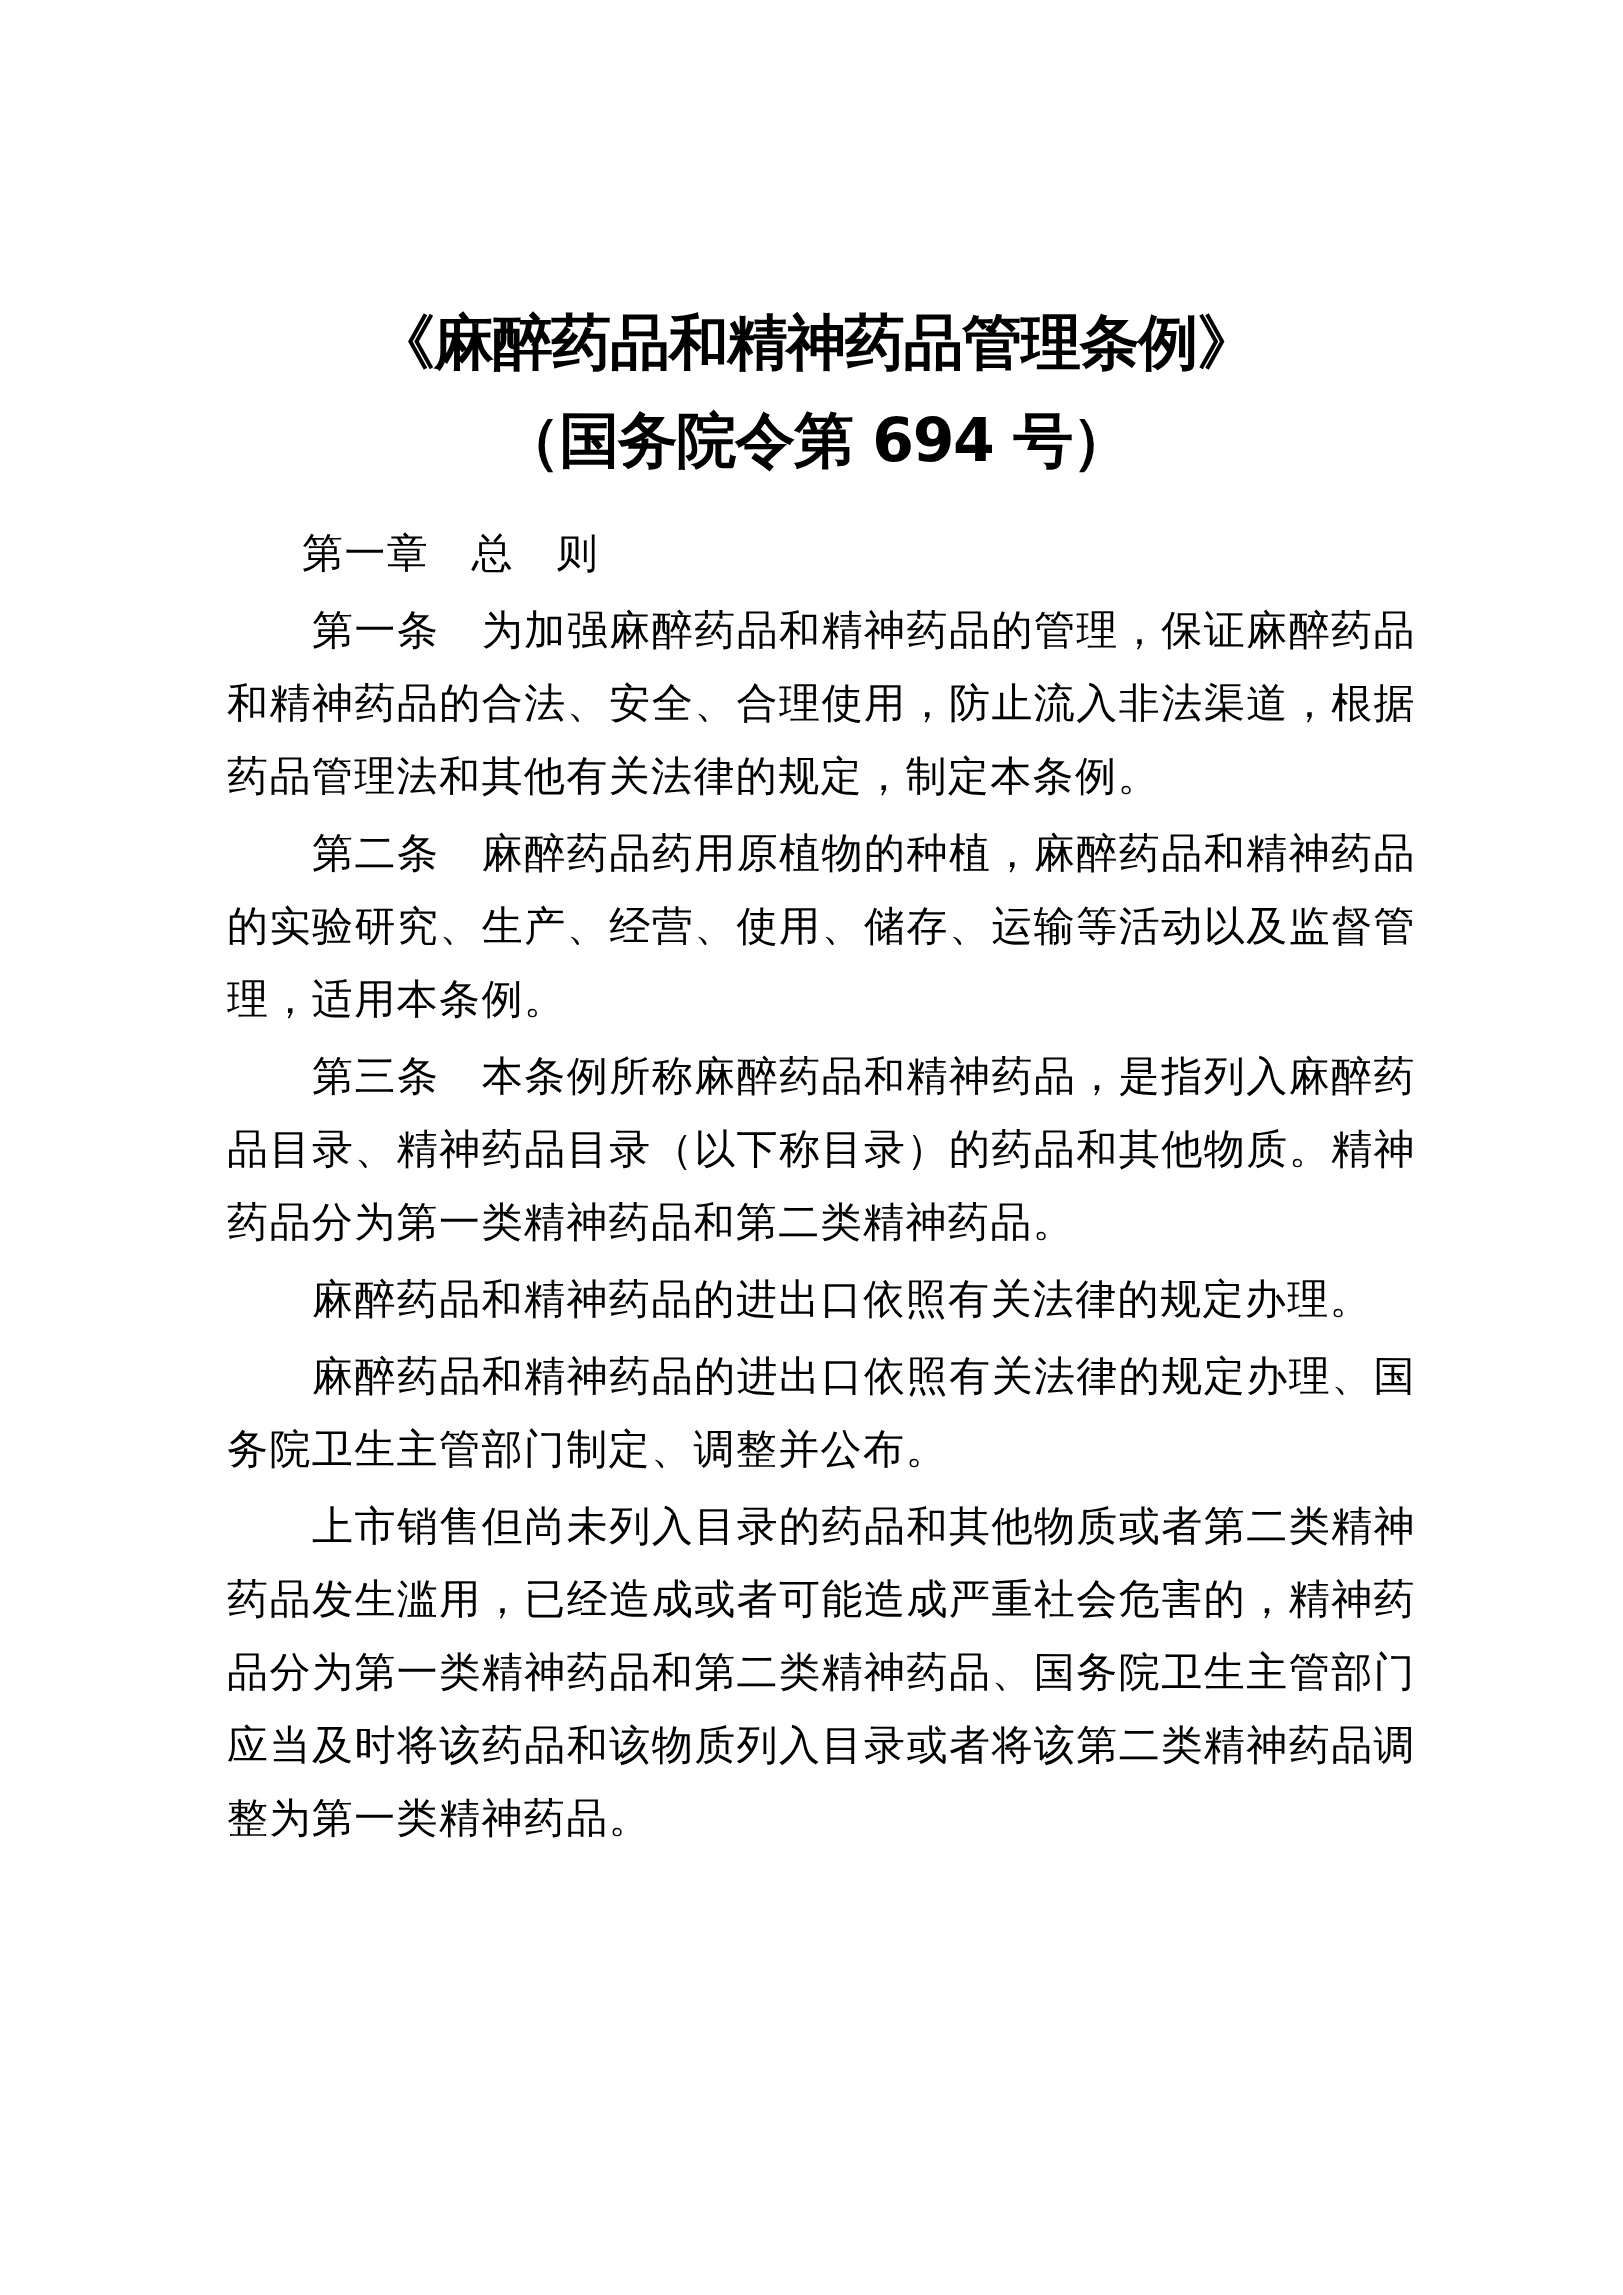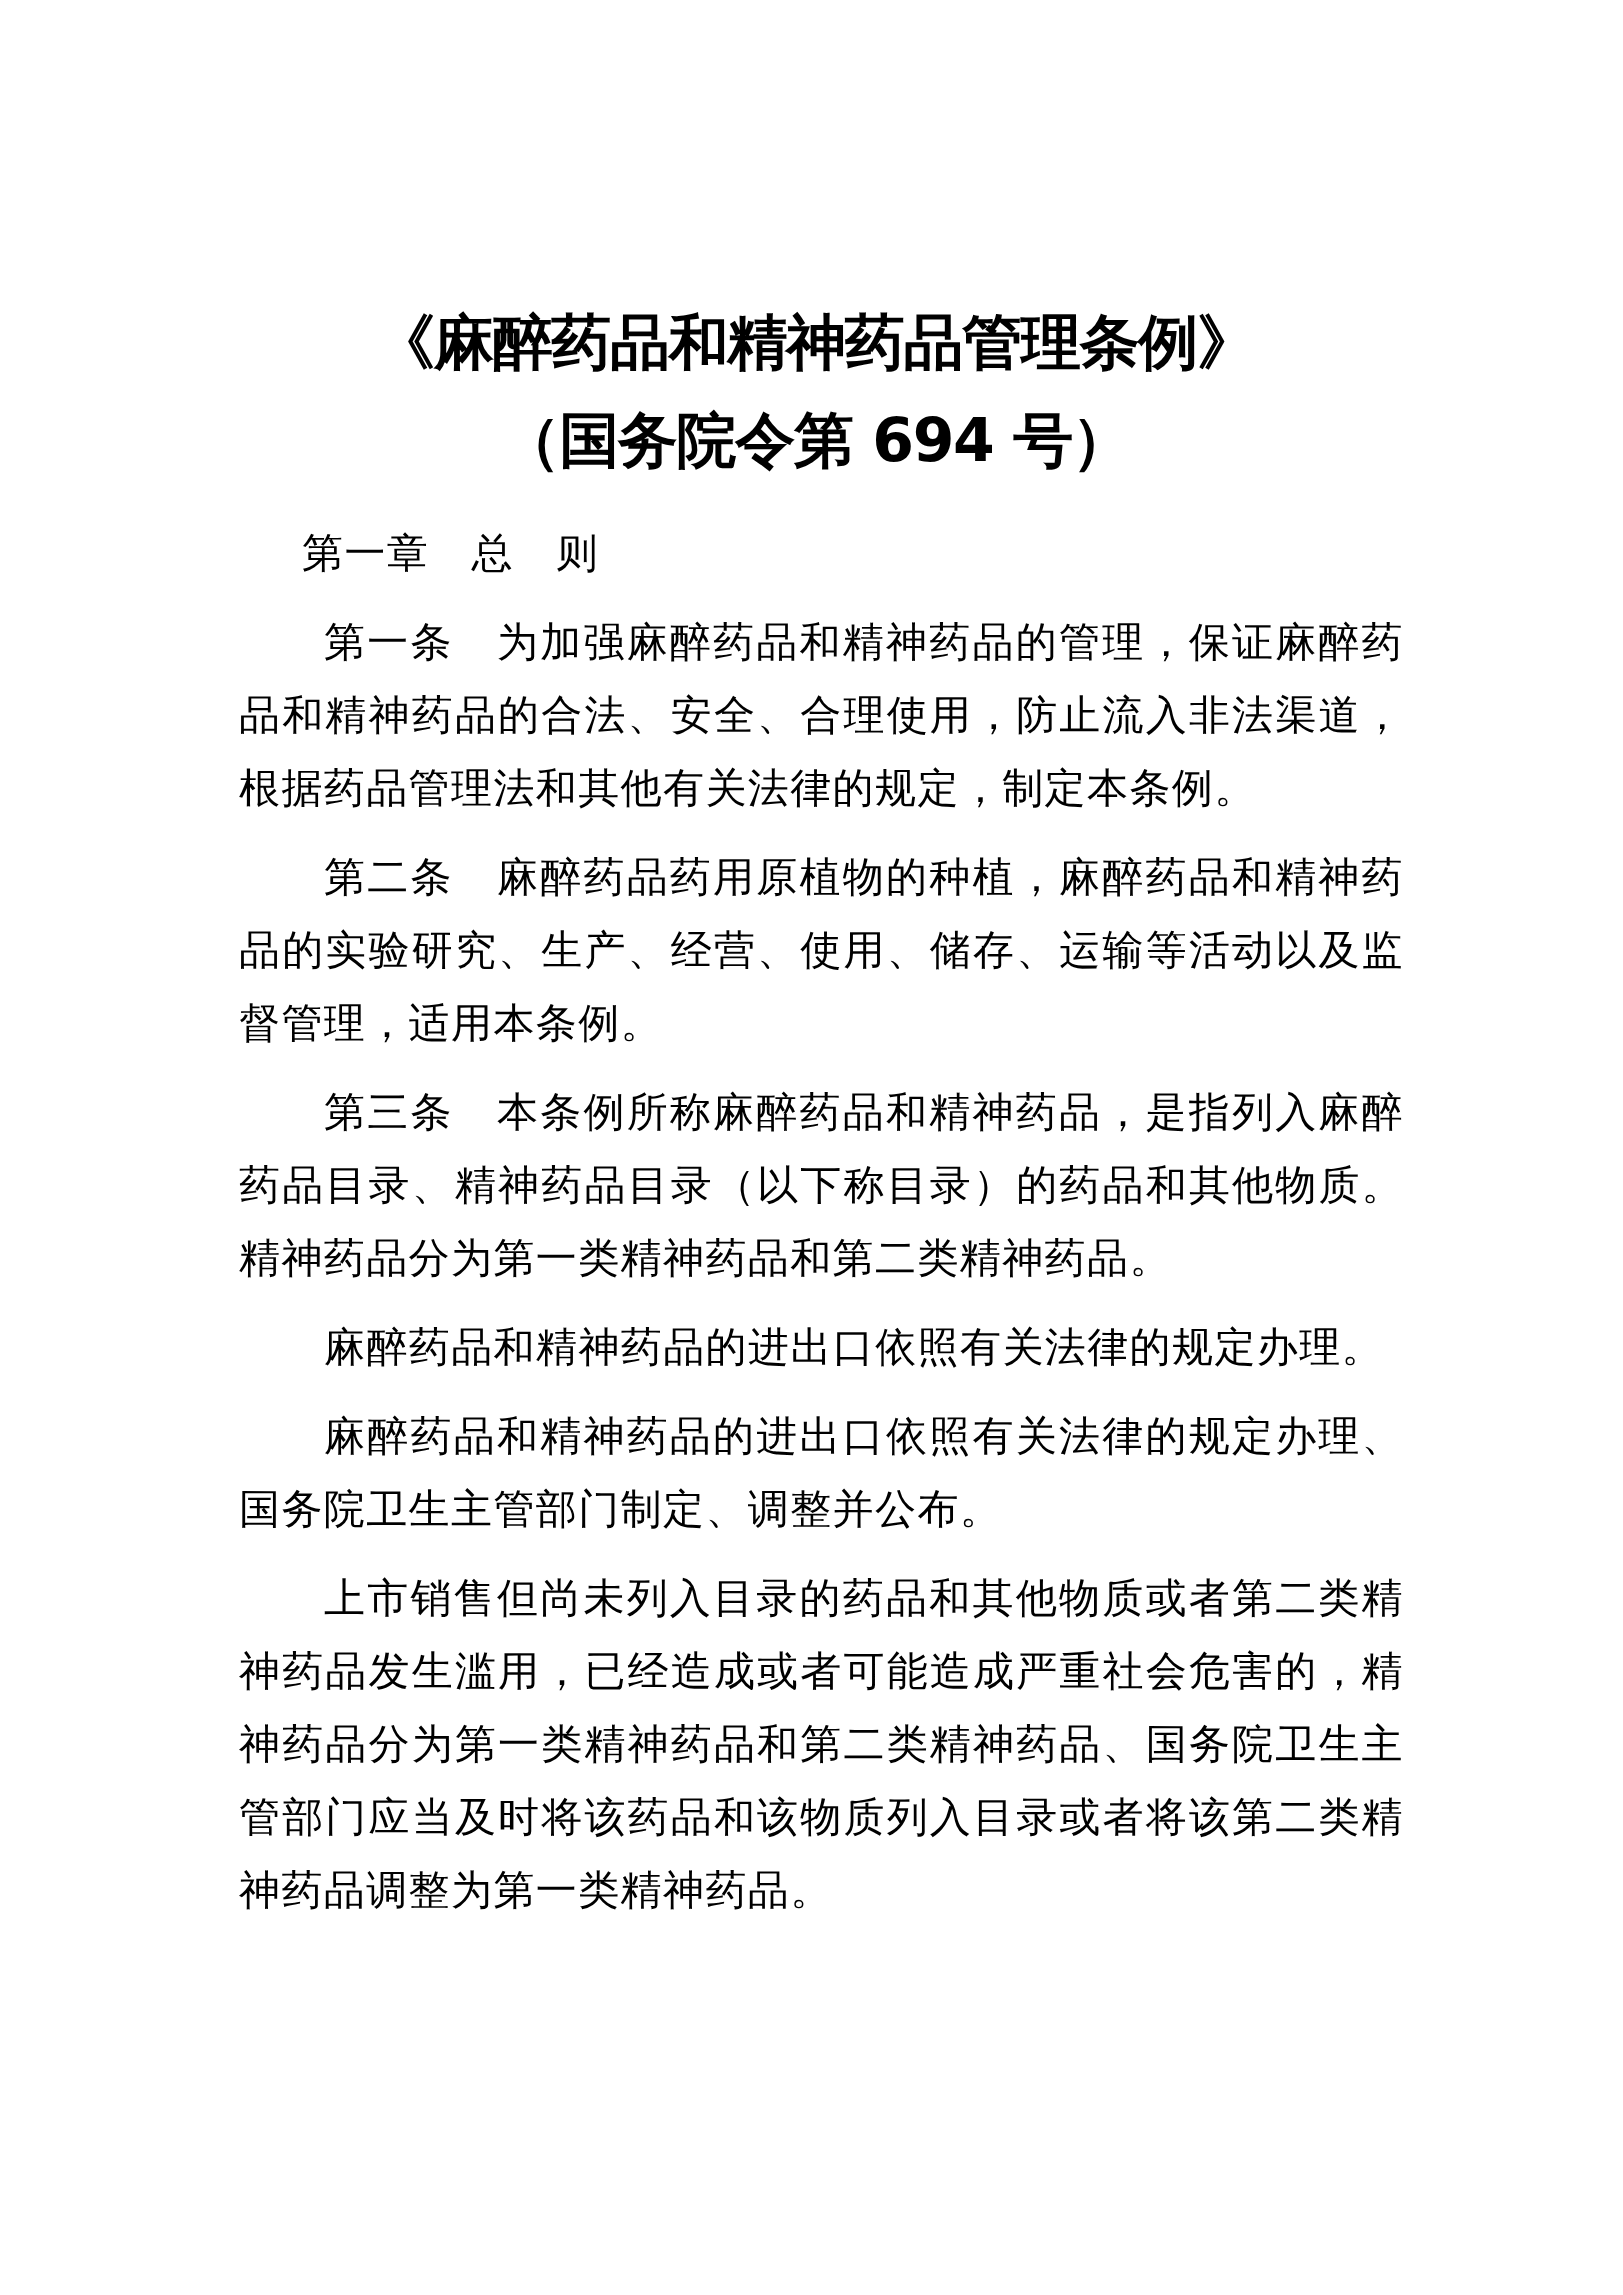--- a/index.html
+++ b/index.html
@@ -49,21 +49,21 @@
     text-align: justify;
   }
   .chapter-heading {
     display: block;
     padding-left: 79px;
     white-space: pre;
     margin: 0;
   }
   .para {
     display: block;
-    margin: 16px;
+    margin: 4px;
     text-indent: 85px;
   }
   .article-num {
     white-space: pre;
   }
 </style>
 </head>
 <body>
 
 <div class="page">

